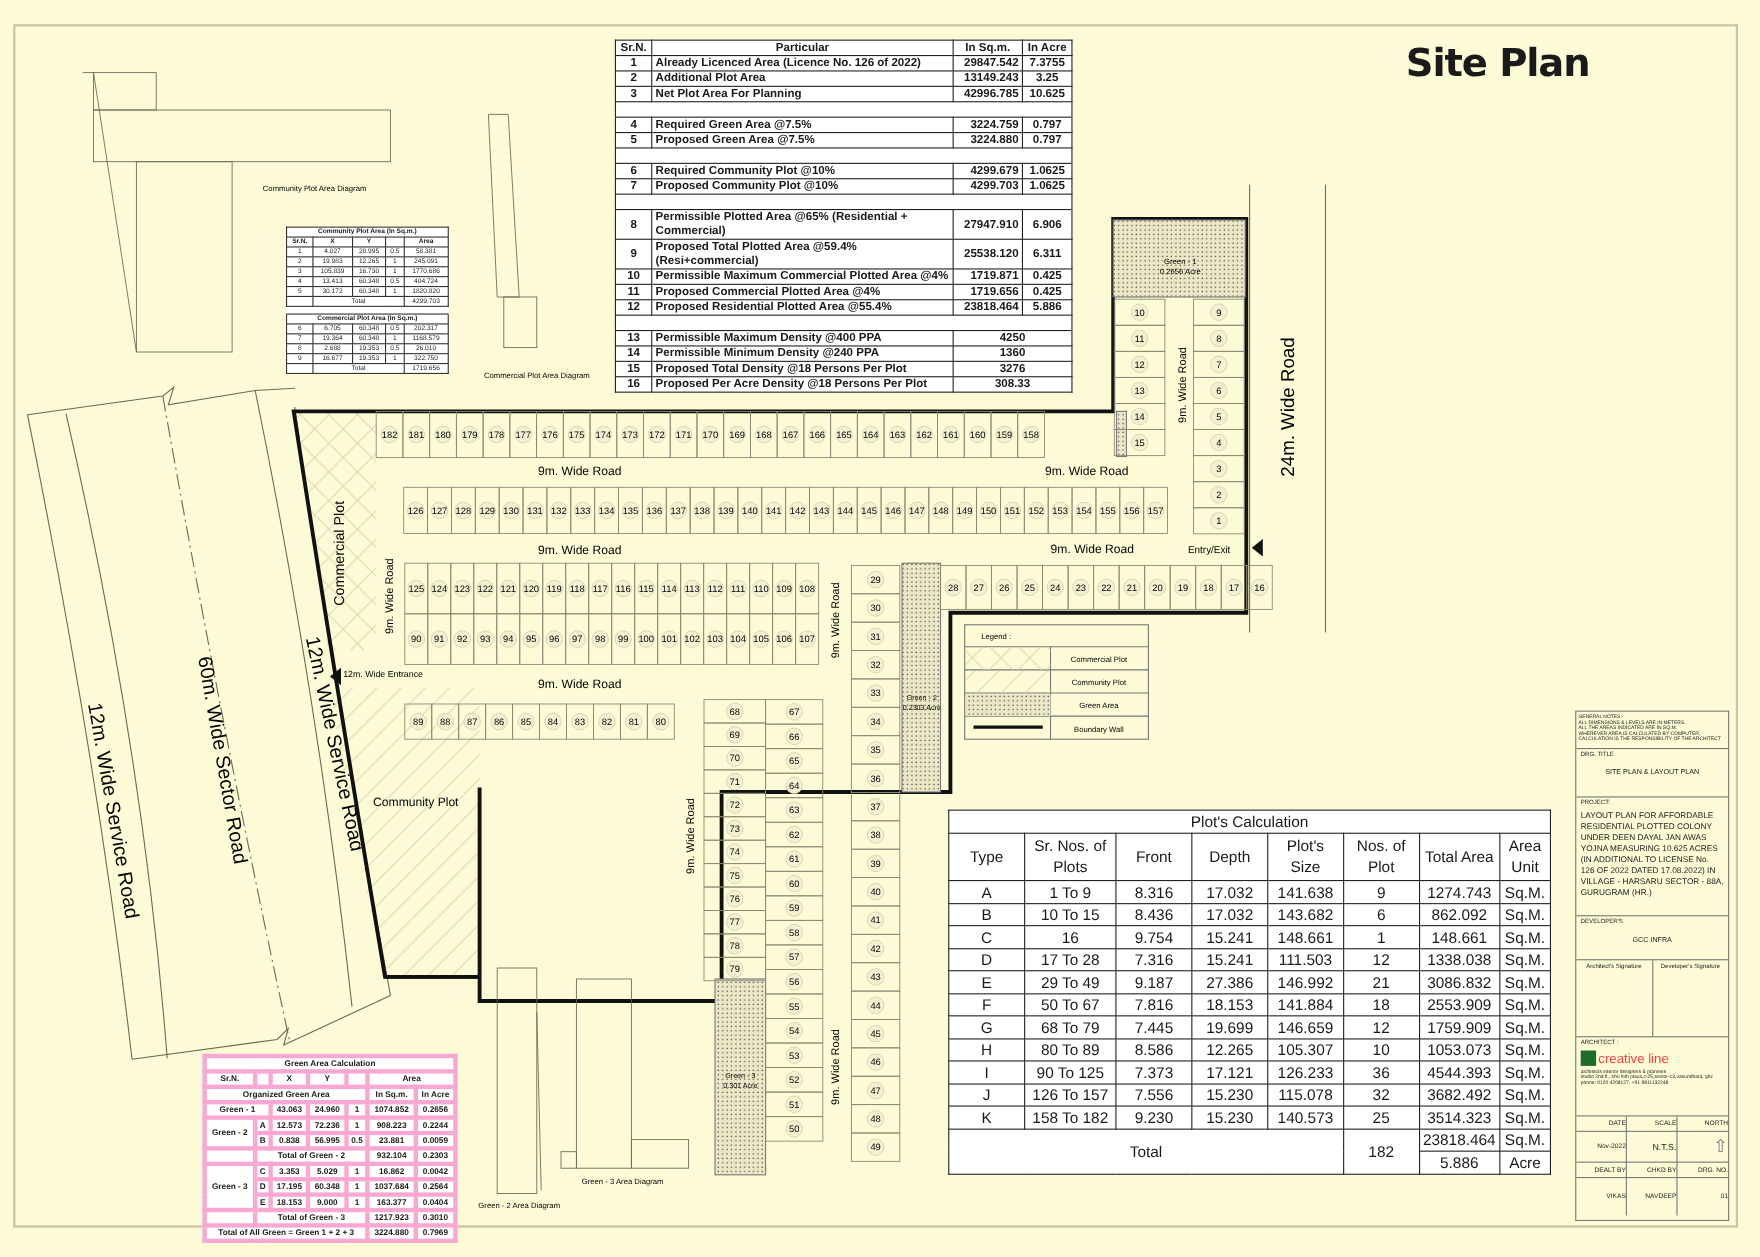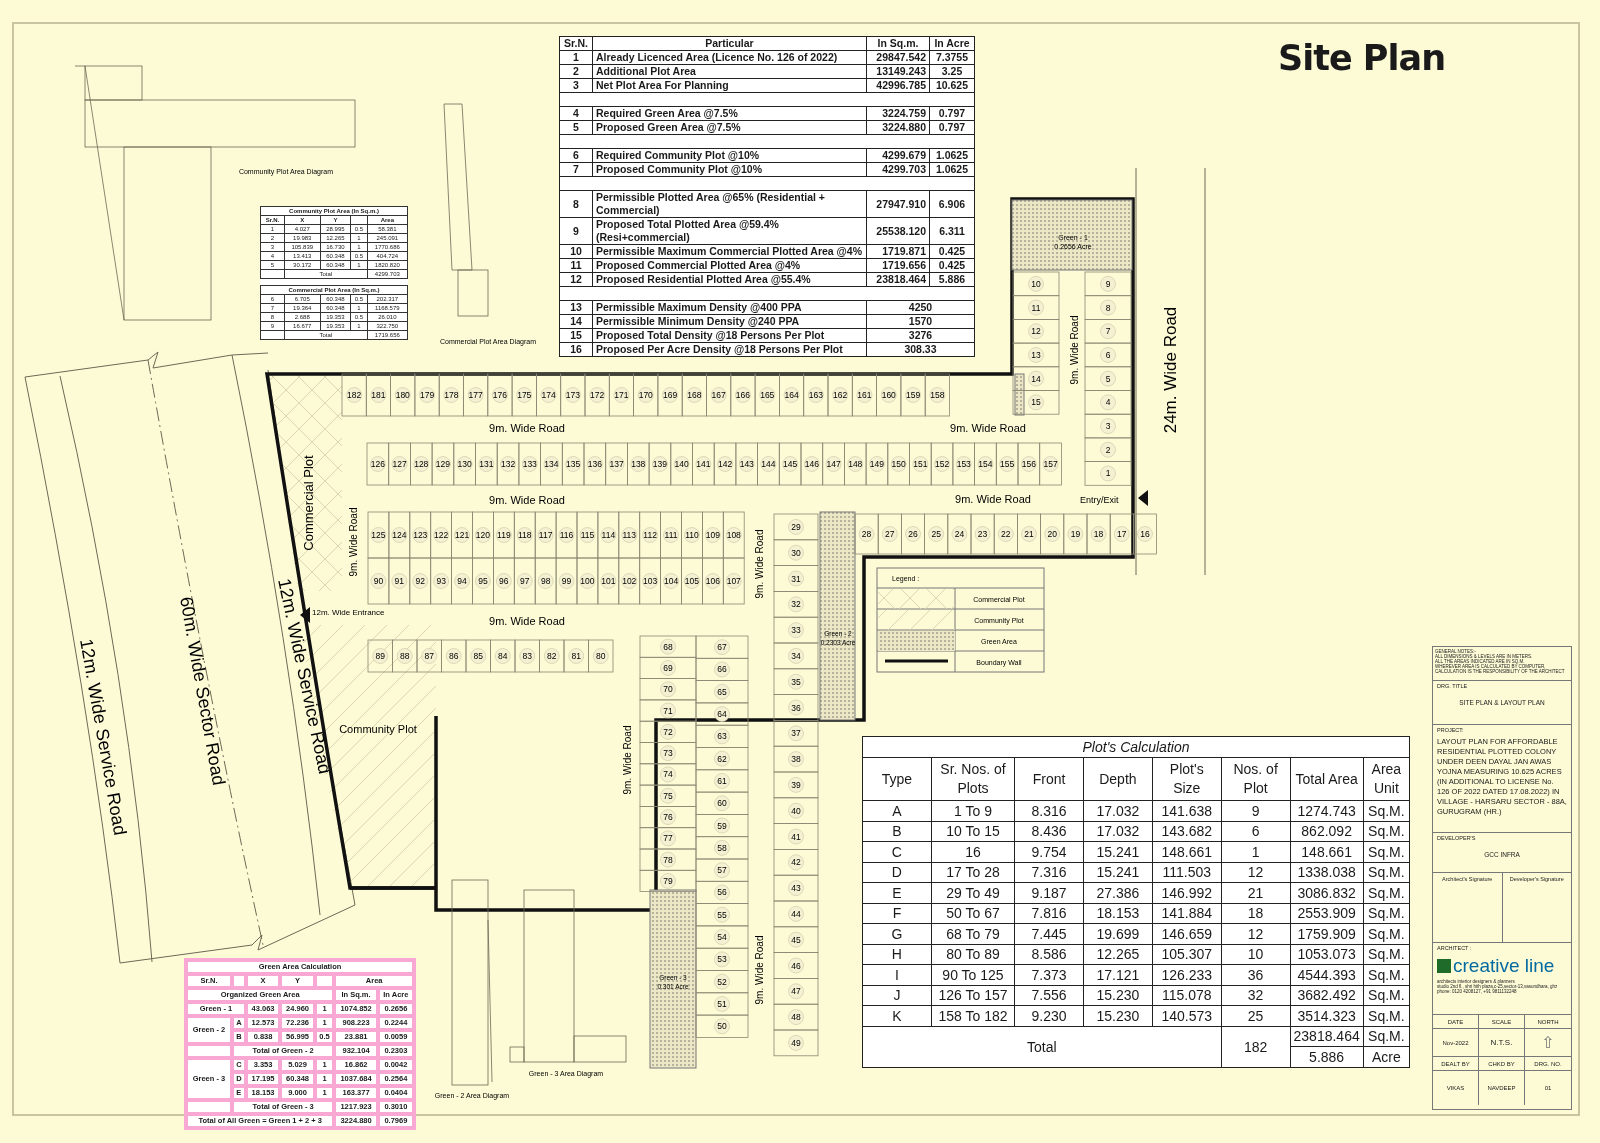--- a/index.html
+++ b/index.html
@@ -13,21 +13,21 @@
   .areatbl { position:absolute; left:559px; top:36px; width:416px; font-size:10.5px; font-weight:bold; background:#fff; }
   .areatbl td, .areatbl th { border:1px solid #222; padding:0 3px; height:13px; line-height:13px; }
   .areatbl th { font-weight:bold; }
   .areatbl .sp td { height:13px; border-left:1px solid #222; border-right:1px solid #222; border-top:none; border-bottom:none; }
   .c { text-align:center; }
   .r { text-align:right; }
   
   .plotcalc { position:absolute; left:862px; top:736px; width:548px; background:#fff; font-size:14px; }
   .plotcalc td, .plotcalc th { border:1.5px solid #222; text-align:center; height:19.5px; padding:0 2px; font-weight:normal; }
   .plotcalc .hdr th { height:42px; line-height:19px; }
-  .plotcalc caption { caption-side:top; border:1.5px solid #222; border-bottom:none; font-size:14px; height:20px; line-height:20px; background:#fff;font-style:italic; }
+  .plotcalc caption { caption-side:top; border:1.5px solid #222; border-bottom:none; font-size:14px; height:20px; line-height:20px; background:#fff; }
   
   .small { font-size:6px; background:#fff; }
   .small td, .small th { border:0.8px solid #333; text-align:center; padding:0 1px; height:8px; line-height:8px; }
   .green { position:absolute; left:184px; top:958px; width:232px; font-size:7.5px; font-weight:bold; background:#fff; }
   .green td, .green th { border:4px solid #f9a8d4; text-align:center; height:10px; line-height:10px; padding:0 1px; }
   
   svg text { font-family:"Liberation Sans", sans-serif; }
   .tb { position:absolute; left:1432px; top:646px; width:138px; height:462px; border:1.5px solid #777; font-size:6px; background:#fdfbd6; }
   .tb div { box-sizing:border-box; }
   .tb .row { border-bottom:1px solid #777; position:relative; }
@@ -136,21 +136,21 @@
         <td colspan="4"></td>
       </tr>
       <tr>
         <td class="c">13</td>
         <td>Permissible Maximum Density @400 PPA</td>
         <td class="c" colspan="2">4250</td>
       </tr>
       <tr>
         <td class="c">14</td>
         <td>Permissible Minimum Density @240 PPA</td>
-        <td class="c" colspan="2">1570</td>
+        <td class="c" colspan="2">1360</td>
       </tr>
       <tr>
         <td class="c">15</td>
         <td>Proposed Total Density @18 Persons Per Plot</td>
         <td class="c" colspan="2">3276</td>
       </tr>
       <tr>
         <td class="c">16</td>
         <td>Proposed Per Acre Density @18 Persons Per Plot</td>
         <td class="c" colspan="2">308.33</td>
@@ -1526,27 +1526,27 @@
     <div class="val" style="padding-top:8px">GCC INFRA</div>
   </div>
   <div class="row" style="height:70px;display:flex">
     <div style="flex:1;border-right:1px solid #777;text-align:center;font-size:5.5px;padding-top:3px">Architect's Signature</div>
     <div style="flex:1;text-align:center;font-size:5.5px;padding-top:3px">Developer's Signature</div>
   </div>
   <div class="row" style="height:72px">
     <div class="lbl">ARCHITECT :</div>
     <div style="display:flex;align-items:center;padding:2px 4px">
       <span style="display:inline-block;width:14px;height:14px;background:#1f6b2a;margin-right:2px"></span>
-      <span style="font-size:19px;color:#0369a1">creative line</span>
+      <span style="font-size:12px;color:#ef4444">creative line</span>
     </div>
     <div style="font-size:4.5px;padding:0 4px">architects interior designers &amp; planners</div>
     <div style="font-size:4.5px;padding:0 4px">studio 2nd fl., shri hith plaza,c-25,sector-13,vasundhara, ghz</div>
     <div style="font-size:4.5px;padding:0 4px">phone: 0120 4208127, +91 9811132248</div>
   </div>
-  <div style="display:grid;grid-template-columns:1fr 1fr 1fr;font-size:6px;text-align:center">
+  <div style="display:grid;grid-template-columns:1fr 1fr 1fr;font-size:6px;text-align:right">
     <div style="border-right:1px solid #777;border-bottom:1px solid #777;height:14px;line-height:14px">DATE</div>
     <div style="border-right:1px solid #777;border-bottom:1px solid #777;height:14px;line-height:14px">SCALE</div>
     <div style="border-bottom:1px solid #777;height:14px;line-height:14px">NORTH</div>
     <div style="border-right:1px solid #777;border-bottom:1px solid #777;height:28px;line-height:28px">Nov-2022</div>
     <div style="border-right:1px solid #777;border-bottom:1px solid #777;height:28px;line-height:28px;font-size:8px">N.T.S.</div>
     <div style="border-bottom:1px solid #777;height:28px;line-height:28px;font-size:16px;color:#777">⇧</div>
     <div style="border-right:1px solid #777;border-bottom:1px solid #777;height:14px;line-height:14px">DEALT BY</div>
     <div style="border-right:1px solid #777;border-bottom:1px solid #777;height:14px;line-height:14px">CHKD BY</div>
     <div style="border-bottom:1px solid #777;height:14px;line-height:14px">DRG. NO.</div>
     <div style="border-right:1px solid #777;height:34px;line-height:34px">VIKAS</div>

